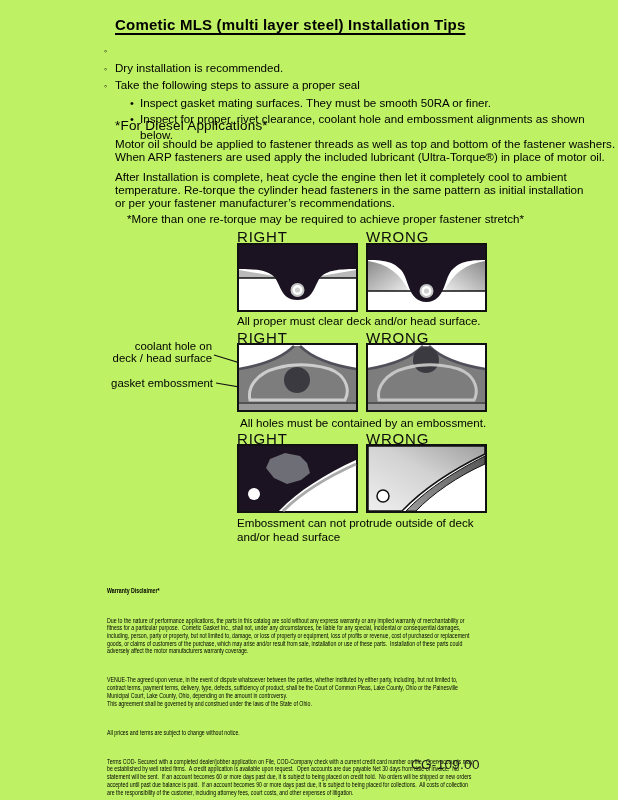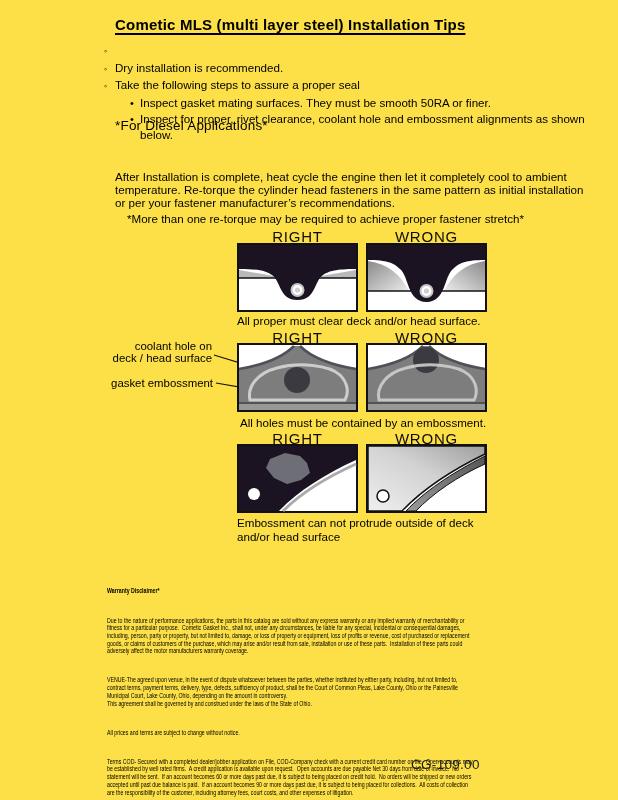--- a/index.html
+++ b/index.html
@@ -1,37 +1,37 @@
 <!DOCTYPE html>
 <html><head>
 <meta charset="utf-8">
 <style>
   html,body{margin:0;padding:0;background:#ffffff;}
   .page{
-    position:relative;width:618px;height:800px;background:#fde047;
+    position:relative;width:618px;height:800px;background:#bef264;
     font-family:"Liberation Sans","DejaVu Sans",sans-serif;color:#000;
     overflow:hidden;
   }
   .abs{position:absolute;}
   .title{
     left:115px;top:16px;font-size:15px;font-weight:700;
     text-decoration:underline;text-decoration-thickness:1.5px;text-underline-offset:3px;
     letter-spacing:0.2px;
   }
   .bullets{left:104px;top:44px;font-size:11.6px;line-height:15.5px;}
   .b-row{display:flex;align-items:baseline;}
   .b-row .mk{width:11px;font-size:9px;flex:0 0 11px;}
   .b-row.sub{margin-left:26px;}
   .b-row.sub .mk{font-size:11px;width:10px;flex-basis:10px;}
   .diesel-h{left:115px;top:118px;font-size:13.5px;font-weight:400;letter-spacing:0.2px;}
   .para{font-size:11.6px;line-height:13px;white-space:pre;}
   .p1{left:115px;top:137px;}
   .p2{left:115px;top:170px;}
   .p3{left:115px;top:212px;margin-left:12px;}
-  .fig-label{width:121px;text-align:center;font-size:15px;letter-spacing:0.8px;color:#0d0d0d;}
+  .fig-label{width:121px;text-align:left;font-size:15px;letter-spacing:0.8px;color:#0d0d0d;}
   .panel{width:121px;height:69px;}
   .panel svg{display:block;}
   .caption{font-size:11.6px;line-height:14px;white-space:pre;}
   .ann{font-size:11.4px;line-height:12px;text-align:right;white-space:pre;}
   .legal{
     left:107px;top:572px;width:560px;
     font-size:7px;line-height:7.7px;white-space:pre;
     transform:scaleX(0.75);transform-origin:left top;
   }
   .legal .lp{margin:0 0 6px 0;}
@@ -61,20 +61,22 @@
       <span class="mk">•</span>
       <span>Inspect gasket mating surfaces.  They must be smooth 50RA or finer.</span>
     </div>
     <div class="b-row sub">
       <span class="mk">•</span>
       <span>Inspect for proper, rivet clearance, coolant hole and embossment alignments as shown below.</span>
     </div>
   </div>
 
   <div class="abs diesel-h">*For Diesel Applications*</div>
+  <div class="abs para p1">Motor oil should be applied to fastener threads as well as top and bottom of the fastener washers.
+When ARP fasteners are used apply the included lubricant (Ultra-Torque®) in place of motor oil.</div>
   <div class="abs para p2">After Installation is complete, heat cycle the engine then let it completely cool to ambient
 temperature. Re-torque the cylinder head fasteners in the same pattern as initial installation
 or per your fastener manufacturer’s recommendations.</div>
   <div class="abs para p3">*More than one re-torque may be required to achieve proper fastener stretch*</div>
 
   <div class="abs fig-label" style="left:237px;top:228px;">RIGHT</div>
   <div class="abs fig-label" style="left:366px;top:228px;">WRONG</div>
 
   <div class="abs panel" style="left:237px;top:243px;">
     <svg width="121" height="69" viewBox="0 0 121 69">

